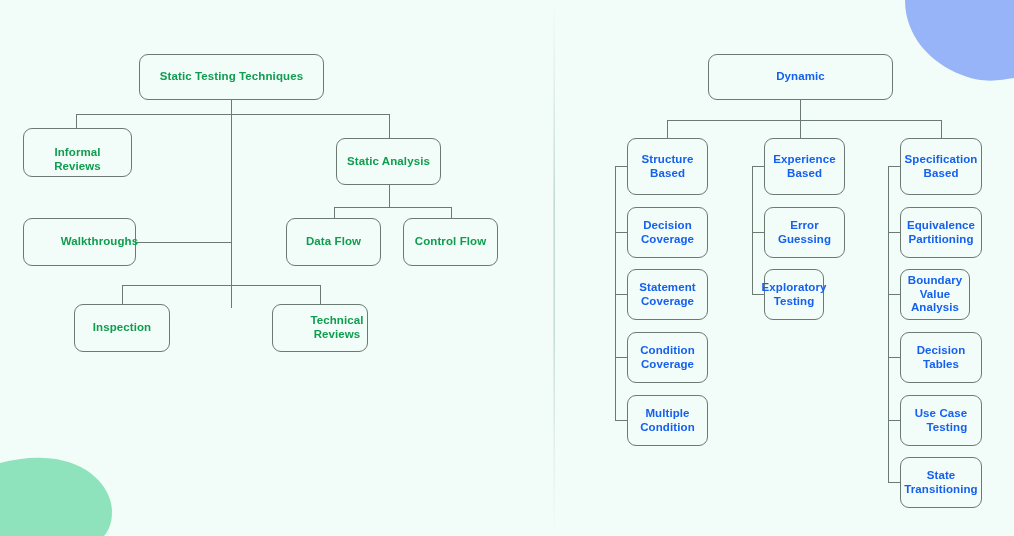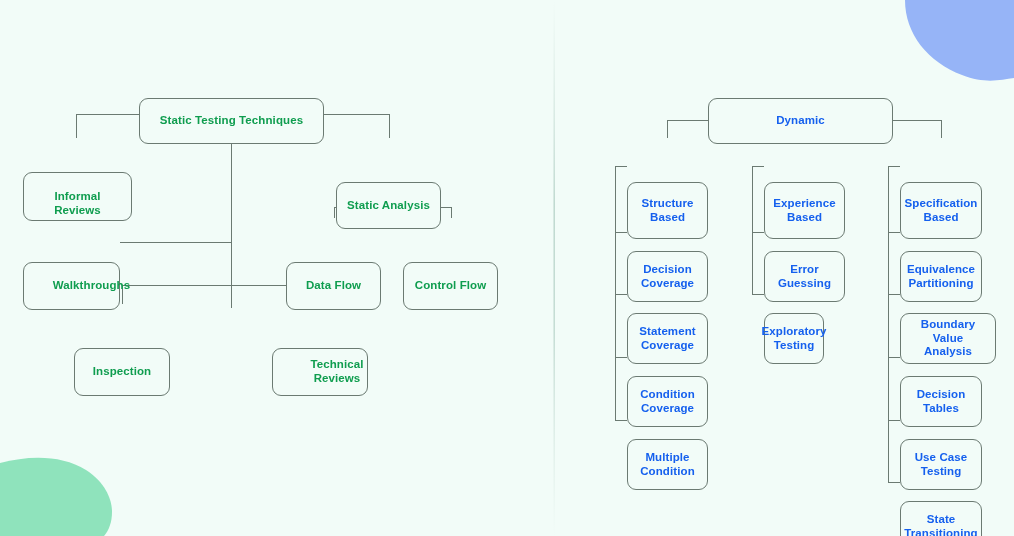--- a/index.html
+++ b/index.html
@@ -45,21 +45,20 @@
     background: #f2fcf8;
     display: flex;
     align-items: center;
     justify-content: center;
     text-align: center;
     line-height: 1.2;
     font-size: 11.5px;
     font-weight: bold;
     letter-spacing: 0.1px;
     padding: 2px 4px;
-    margin-top: 44px;
   }
   .node.green { color: #0f9d4f; }
   .node.blue  { color: #1560ee; }
   .node .label { display: block; white-space: pre-line; }
 </style>
 </head>
 <body>
 
 <div id="canvas">
 
@@ -118,21 +117,21 @@
       <div class="node green" style="left: 139px; top: 54px; width: 185px; height: 46px;">
         <span class="label">Static Testing Techniques</span>
       </div>
       <div class="node green" style="left: 23px; top: 128px; width: 109px; height: 49px; align-items: flex-end;">
         <span class="label">Informal
 Reviews</span>
       </div>
       <div class="node green" style="left: 336px; top: 138px; width: 105px; height: 47px;">
         <span class="label">Static Analysis</span>
       </div>
-      <div class="node green" style="left: 23px; top: 218px; width: 97px; height: 48px; padding-left: 44px;">
+      <div class="node green" style="left: 23px; top: 218px; width: 113px; height: 48px; padding-left: 44px;">
         <span class="label">Walkthroughs</span>
       </div>
       <div class="node green" style="left: 286px; top: 218px; width: 95px; height: 48px;">
         <span class="label">Data Flow</span>
       </div>
       <div class="node green" style="left: 403px; top: 218px; width: 95px; height: 48px;">
         <span class="label">Control Flow</span>
       </div>
       <div class="node green" style="left: 74px; top: 304px; width: 96px; height: 48px;">
         <span class="label">Inspection</span>
@@ -177,30 +176,30 @@
 Testing</span>
       </div>
       <div class="node blue" style="left: 900px; top: 138px; width: 82px; height: 57px; align-items: center;">
         <span class="label">Specification
 Based</span>
       </div>
       <div class="node blue" style="left: 900px; top: 207px; width: 82px; height: 51px;">
         <span class="label">Equivalence
 Partitioning</span>
       </div>
-      <div class="node blue" style="left: 900px; top: 269px; width: 96px; height: 51px;">
+      <div class="node blue" style="left: 900px; top: 269px; width: 70px; height: 51px;">
         <span class="label">Boundary
 Value
 Analysis</span>
       </div>
       <div class="node blue" style="left: 900px; top: 332px; width: 82px; height: 51px;">
         <span class="label">Decision
 Tables</span>
       </div>
-      <div class="node blue" style="left: 900px; top: 395px; width: 82px; height: 51px;">
+      <div class="node blue" style="left: 900px; top: 395px; width: 82px; height: 51px; text-align: right;">
         <span class="label">Use Case
 Testing</span>
       </div>
       <div class="node blue" style="left: 900px; top: 457px; width: 82px; height: 51px; text-align: center;">
         <span class="label">State
 Transitioning</span>
       </div>
     </div>
 
 </div>

